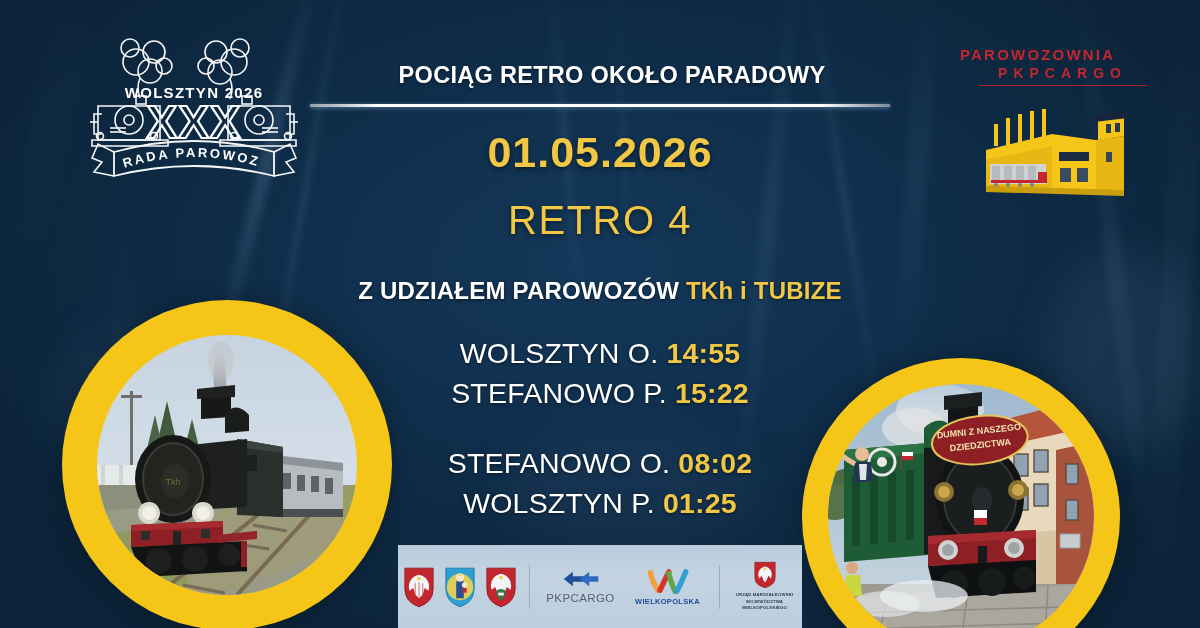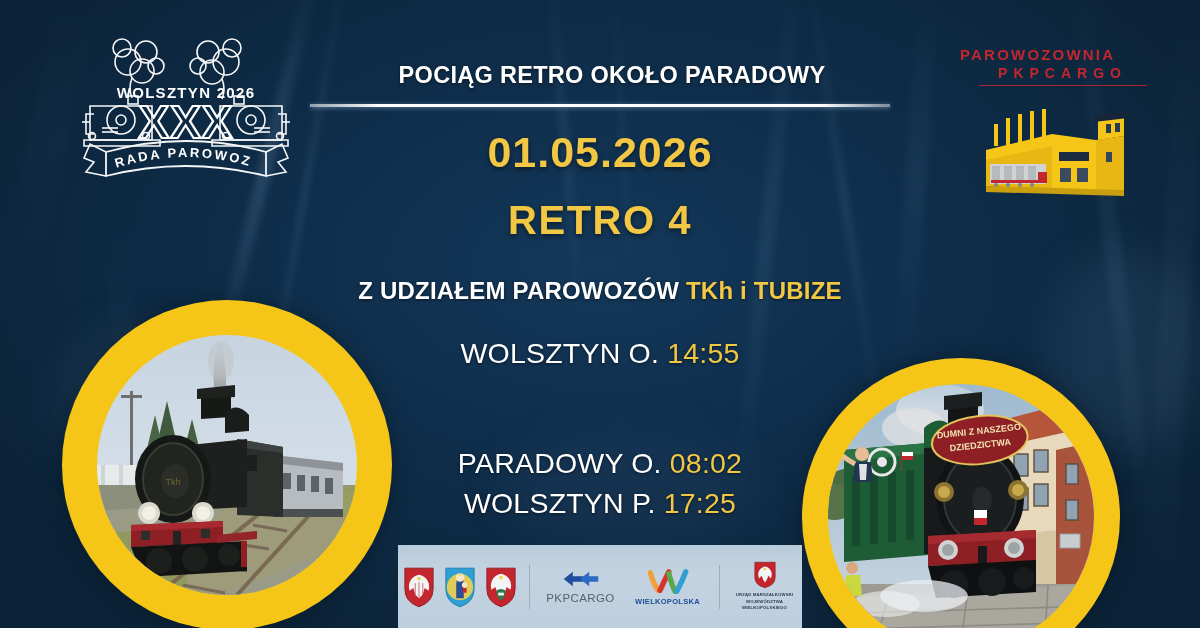--- a/index.html
+++ b/index.html
@@ -38,21 +38,21 @@
   .s11{ left:30px;   top:-20px; width:40px;  height:300px; transform:rotate(12deg); opacity:.15;}
   .blob {
     position:absolute; border-radius:50%;
     background:rgba(130,170,210,0.10); filter:blur(22px);
   }
   .b1 { left:60px; top:330px; width:130px; height:150px; }
   .b2 { left:1050px; top:250px; width:150px; height:200px; }
   .b3 { left:500px; top:430px; width:260px; height:120px; background:rgba(120,160,200,.06);}
 
   
-  #parade-logo { position:absolute; left:72px; top:26px; width:228px; height:168px; }
+  #parade-logo { position:absolute; left:80px; top:26px; width:228px; height:168px; }
 
   
   #depot-logo { position:absolute; left:960px; top:46px; width:205px; height:160px; }
   #depot-logo .dl-title {
     color:#c4262e; font-weight:bold; letter-spacing:2.2px;
     font-size:15px; text-align:left; line-height:1.15;
   }
   #depot-logo .dl-sub {
     color:#c4262e; font-weight:bold; letter-spacing:6px;
     font-size:14px; text-align:center; margin-top:2px;
@@ -73,40 +73,40 @@
     background:linear-gradient(to right, rgba(255,255,255,.55), #ffffff 12%, #ffffff 88%, rgba(255,255,255,.45));
     box-shadow:0 1px 4px rgba(170,210,245,.5);
   }
   #event-date {
     position:absolute; top:128px; left:0; width:600px;
     color:#f2c744; font-weight:bold; font-size:43px; letter-spacing:1px;
     text-shadow:0 2px 5px rgba(0,0,0,.5);
   }
   #train-name {
     position:absolute; top:198px; left:0; width:600px;
-    color:#f2c744; font-weight:bold; font-size:40px; letter-spacing:1.5px;
+    color:#f2c744; font-weight:normal; font-size:40px; letter-spacing:1.5px;
     text-shadow:0 2px 5px rgba(0,0,0,.5);
   }
   #locos-line {
     position:absolute; top:277px; left:0; width:600px;
     font-weight:bold; font-size:24px; color:#ffffff; letter-spacing:.2px;
     text-shadow:0 1px 3px rgba(0,0,0,.55);
   }
   #locos-line .hl { color:#f2c744; }
 
   
   .leg { position:absolute; left:0; width:600px; }
   #leg-1 { top:333px; }
   #leg-2 { top:443px; }
   .tt-row {
     font-size:28.5px; color:#ffffff; letter-spacing:.2px;
     line-height:1.42; white-space:nowrap;
     text-shadow:0 1px 3px rgba(0,0,0,.55);
   }
-  .tt-row .tt-time { color:#f2c744; font-weight:normal; }
+  .tt-row .tt-time { color:#f2c744; font-weight:bold; }
 
   
   .photo-ring {
     position:absolute; border-radius:50%;
     background:#f5c518;
     box-shadow:0 0 22px rgba(0,0,0,.30);
   }
   #photo-left  { left:62px;  top:300px; width:330px; height:330px; }
   #photo-right { left:802px; top:358px; width:318px; height:318px; }
   .photo-inner {
@@ -290,30 +290,34 @@
     <div id="locos-line">
       <span>Z UDZIAŁEM PAROWOZÓW</span>
        <span class="hl">TKh i TUBIZE</span>
     </div>
 
     <div class="leg" id="leg-1">
       <div class="tt-row">
         <span class="tt-station">WOLSZTYN O.</span>
          <span class="tt-time">14:55</span>
       </div>
+      <div class="tt-row">
+        <span class="tt-station">STEFANOWO P.</span>
+         <span class="tt-time">15:22</span>
+      </div>
     </div>
 
     <div class="leg" id="leg-2">
       <div class="tt-row">
-        <span class="tt-station">PARADOWY O.</span>
+        <span class="tt-station">STEFANOWO O.</span>
          <span class="tt-time">08:02</span>
       </div>
       <div class="tt-row">
         <span class="tt-station">WOLSZTYN P.</span>
-         <span class="tt-time">17:25</span>
+         <span class="tt-time">01:25</span>
       </div>
     </div>
   </div>
 
   <div class="photo-ring" id="photo-left">
     <div class="photo-inner">
       <svg viewBox="0 0 260 260" width="260" height="260" aria-hidden="true">
         <defs>
           <linearGradient id="skyL" x1="0" y1="0" x2="0" y2="1">
             <stop offset="0%" stop-color="#c7d4e0"></stop>

